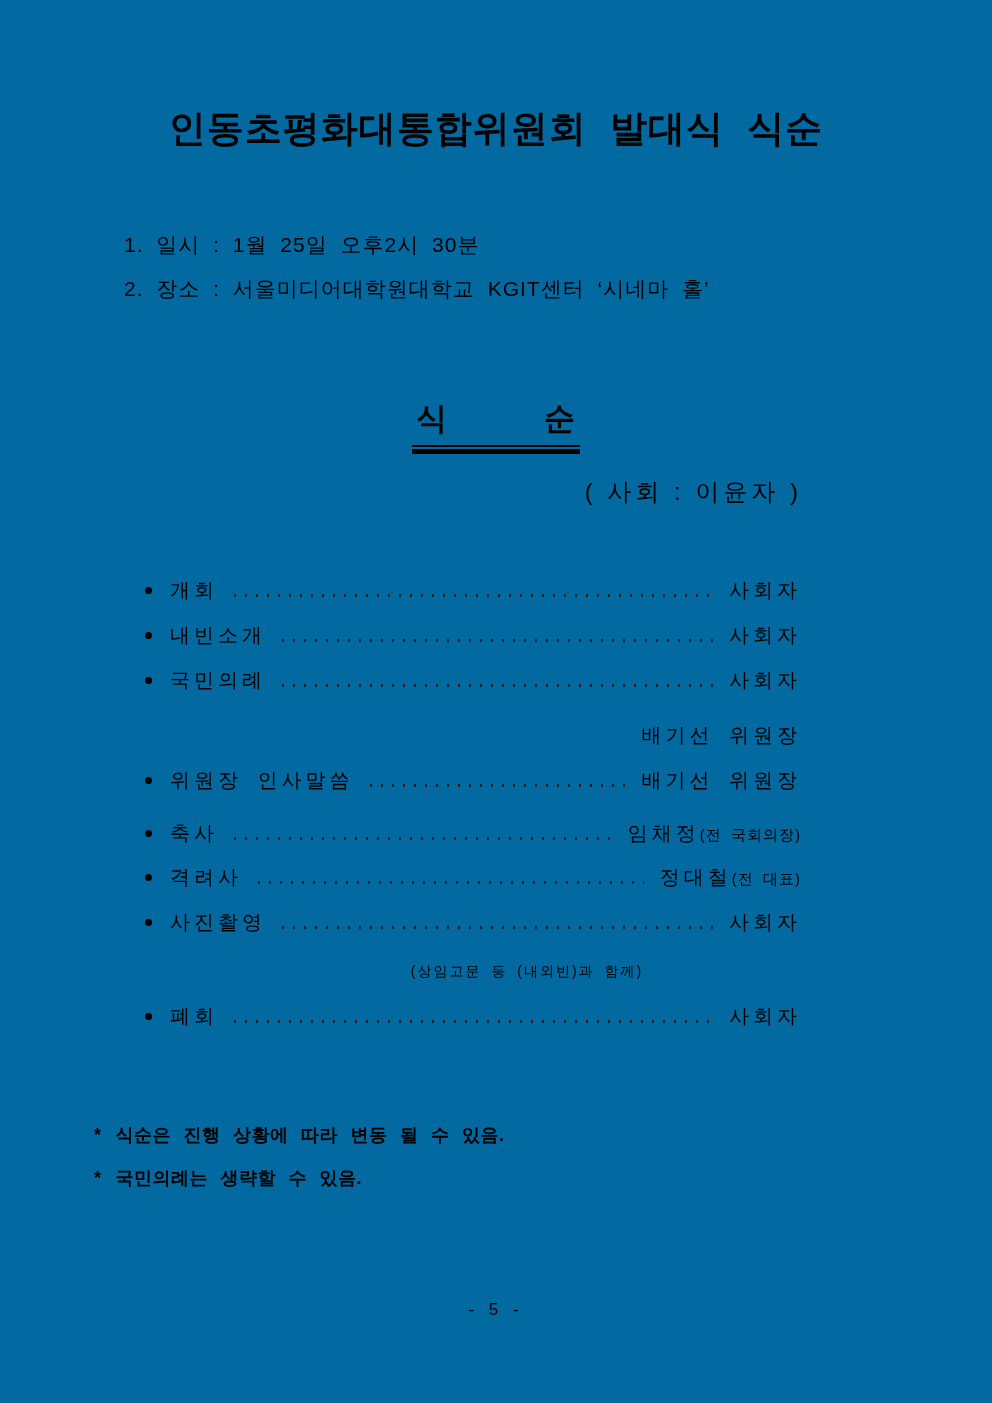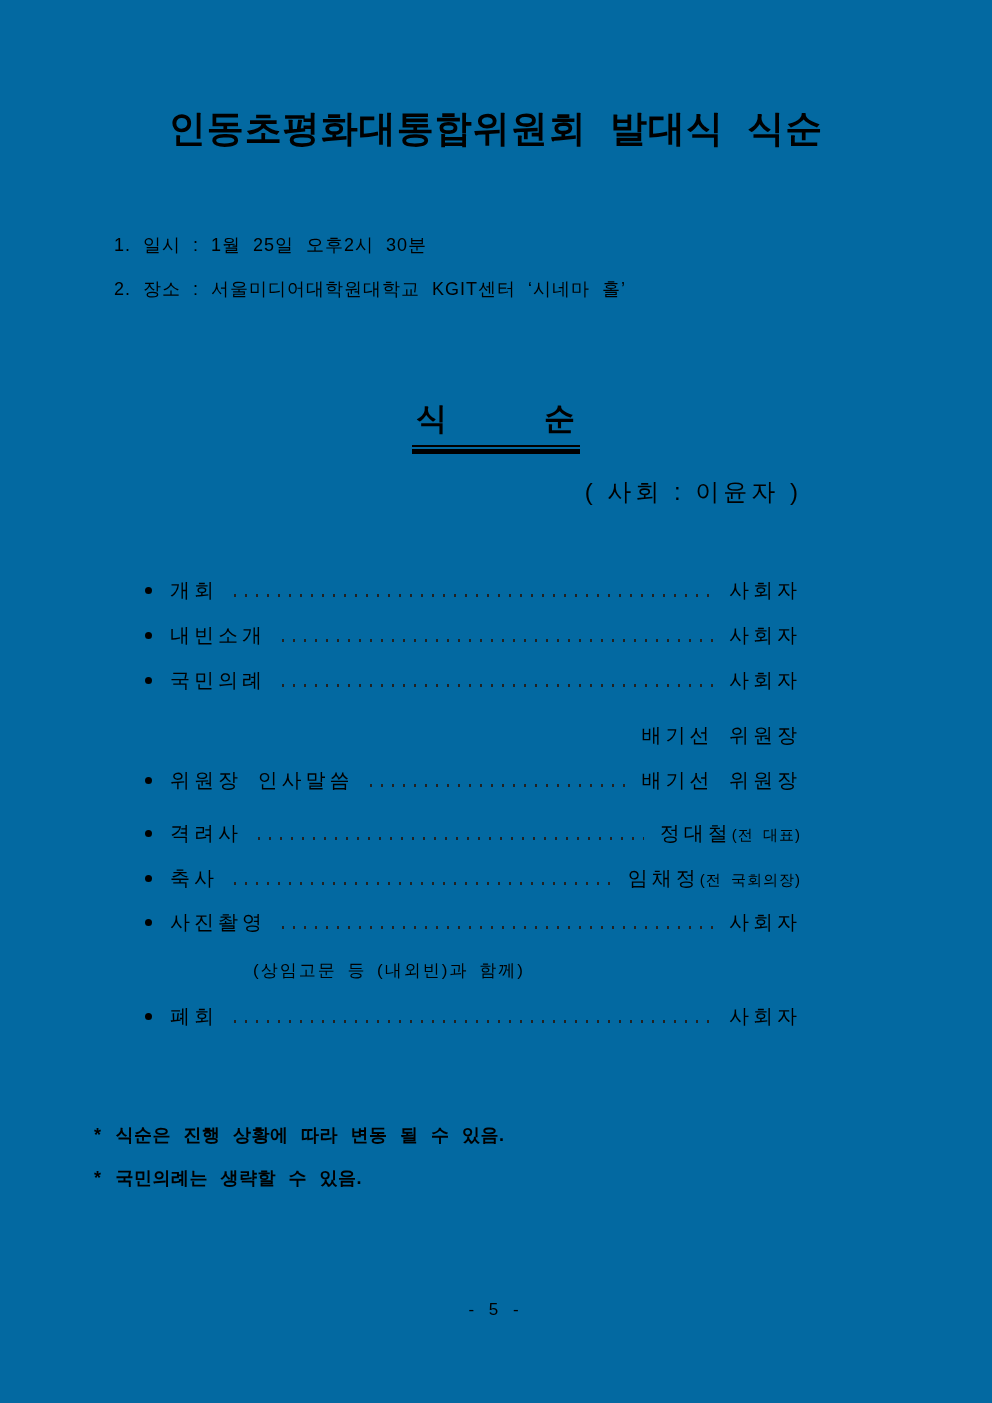--- a/index.html
+++ b/index.html
@@ -30,22 +30,22 @@
     font-weight: 800;
     letter-spacing: 1px;
     word-spacing: 12px;
     white-space: nowrap;
   }
 
   
   .info-block {
     position: absolute;
     top: 232px;
-    left: 114px;
-    font-size: 18px;
+    left: 124px;
+    font-size: 21px;
     letter-spacing: 1px;
     word-spacing: 6px;
   }
   .info-line {
     height: 26px;
     line-height: 26px;
     margin-bottom: 18px;
     white-space: nowrap;
   }
 
@@ -135,23 +135,23 @@
     flex: 0 0 auto;
   }
   .prow.cont {
     justify-content: flex-end;
   }
   .prow.cont .assignee { letter-spacing: 4px; }
   .pnote {
     height: 24px;
     line-height: 24px;
     margin-bottom: 20px;
-    text-align: left;
+    text-align: center;
     padding-left: 108px;
-    font-size: 17px;
+    font-size: 14px;
     letter-spacing: 2px;
     word-spacing: 4px;
     white-space: nowrap;
   }
   .mb29 { margin-bottom: 29px; margin-top: 16px; }
   .mb16 { margin-bottom: 16px; }
   .mb27 { margin-bottom: 27px; }
   .mb18 { margin-bottom: 18px; }
   .mb24 { margin-bottom: 24px; font-family: Liberation Serif, serif; }
 
@@ -234,34 +234,34 @@
       <span class="assignee">배기선 위원장</span>
     </div>
 
     <div class="prow mb27">
       <span class="bullet"></span>
       <span class="plabel">위원장 인사말씀</span>
       <span class="dots"></span>
       <span class="assignee">배기선 위원장</span>
     </div>
 
+    <div class="prow mb18">
+      <span class="bullet"></span>
+      <span class="plabel">축사</span>
+      <span class="dots"></span>
+      <span class="assignee">임채정</span>
+      <span class="assignee-sub">(전 국회의장)</span>
+    </div>
+
     <div class="prow">
       <span class="bullet"></span>
       <span class="plabel">격려사</span>
       <span class="dots"></span>
       <span class="assignee">정대철</span>
       <span class="assignee-sub">(전 대표)</span>
-    </div>
-
-    <div class="prow mb18">
-      <span class="bullet"></span>
-      <span class="plabel">축사</span>
-      <span class="dots"></span>
-      <span class="assignee">임채정</span>
-      <span class="assignee-sub">(전 국회의장)</span>
     </div>
 
     <div class="prow mb24">
       <span class="bullet"></span>
       <span class="plabel">사진촬영</span>
       <span class="dots"></span>
       <span class="assignee">사회자</span>
     </div>
 
     <div class="pnote">(상임고문 등 (내외빈)과 함께)</div>

